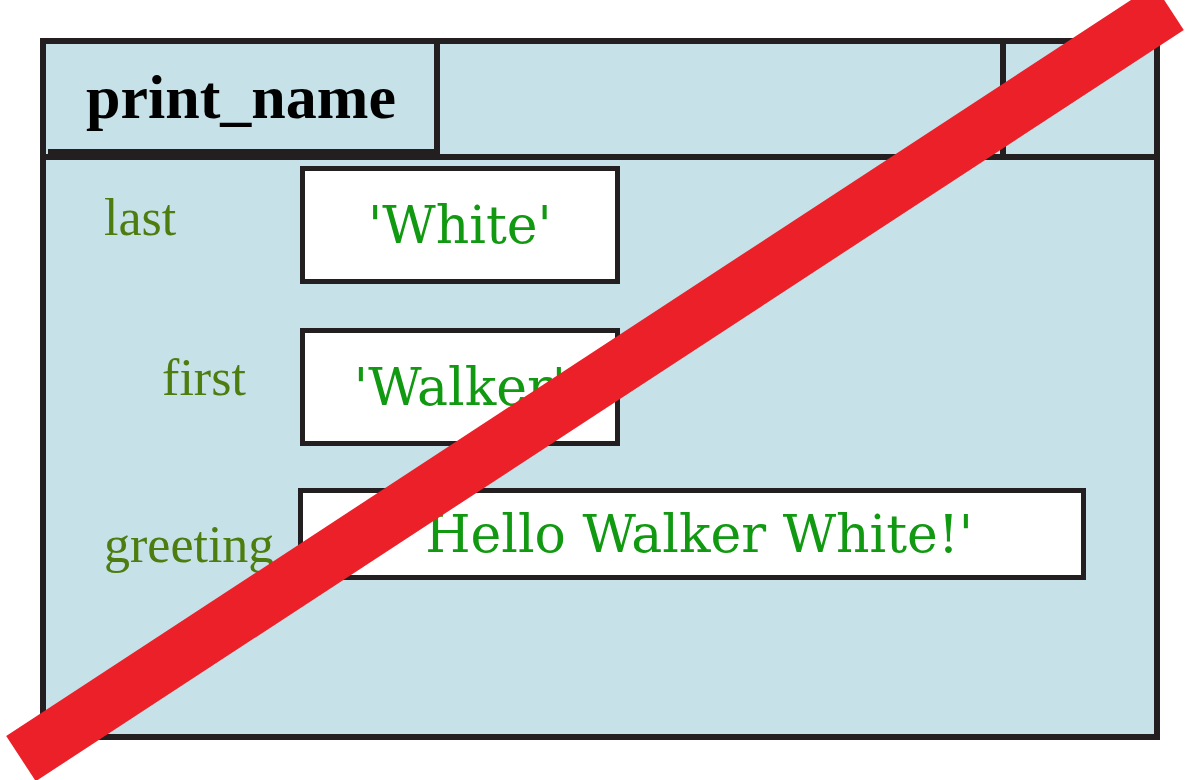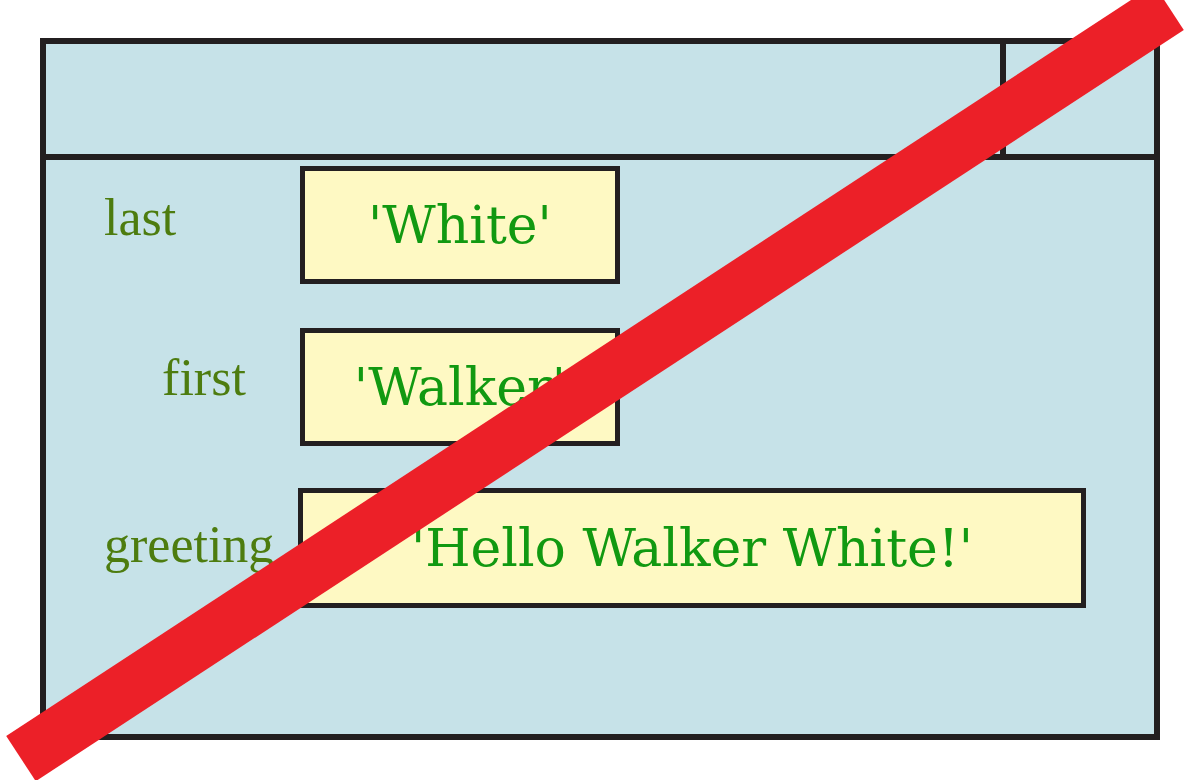--- a/index.html
+++ b/index.html
@@ -106,21 +106,21 @@
     font-size: 52px;
     line-height: 1;
     color: #4d7c0f;
     text-align: left;
     white-space: nowrap;
   }
 
   .value-box {
     position: absolute;
     box-sizing: border-box;
-    background: #fef9c3;
+    background: #ffffff;
     border: 5px solid #231f20;
     display: flex;
     align-items: center;
     justify-content: center;
   }
 
   .value-text {
     font-family: "DejaVu Serif", "Liberation Serif", serif;
     font-size: 52px;
     line-height: 1;
@@ -134,21 +134,21 @@
   .row-1 .value-box { left: 254px; top: 6px; width: 320px; height: 118px; }
 
   
   .row-2 { top: 162px; }
   .row-2 .row-label { top: 30px; text-align: center; }
   .row-2 .value-box { left: 254px; top: 6px; width: 320px; height: 118px; }
 
   
   .row-3 { top: 322px; }
   .row-3 .row-label { top: 37px; }
-  .row-3 .value-box { left: 252px; top: 6px; width: 788px; height: 120px; text-align: center; }
+  .row-3 .value-box { left: 252px; top: 6px; width: 788px; height: 92px; text-align: center; }
 
   
   .strike {
     position: absolute;
     left: 595px;
     top: 383px;
     width: 1372px;
     height: 54px;
     background: #ec2028;
     transform: translate(-50%, -50%) rotate(-33.2deg);
@@ -157,20 +157,23 @@
   }
 </style>
 </head>
 <body>
 
 <div id="stage">
 
   <div class="frame">
 
     <div class="frame-header">
+      <div class="name-cell">
+        <span class="fn-name">print_name</span>
+      </div>
       <div class="header-divider"></div>
     </div>
 
     <div class="rows">
 
       <div class="row row-1">
         <div class="row-label">last</div>
         <div class="value-box">
           <span class="value-text">'White'</span>
         </div>

